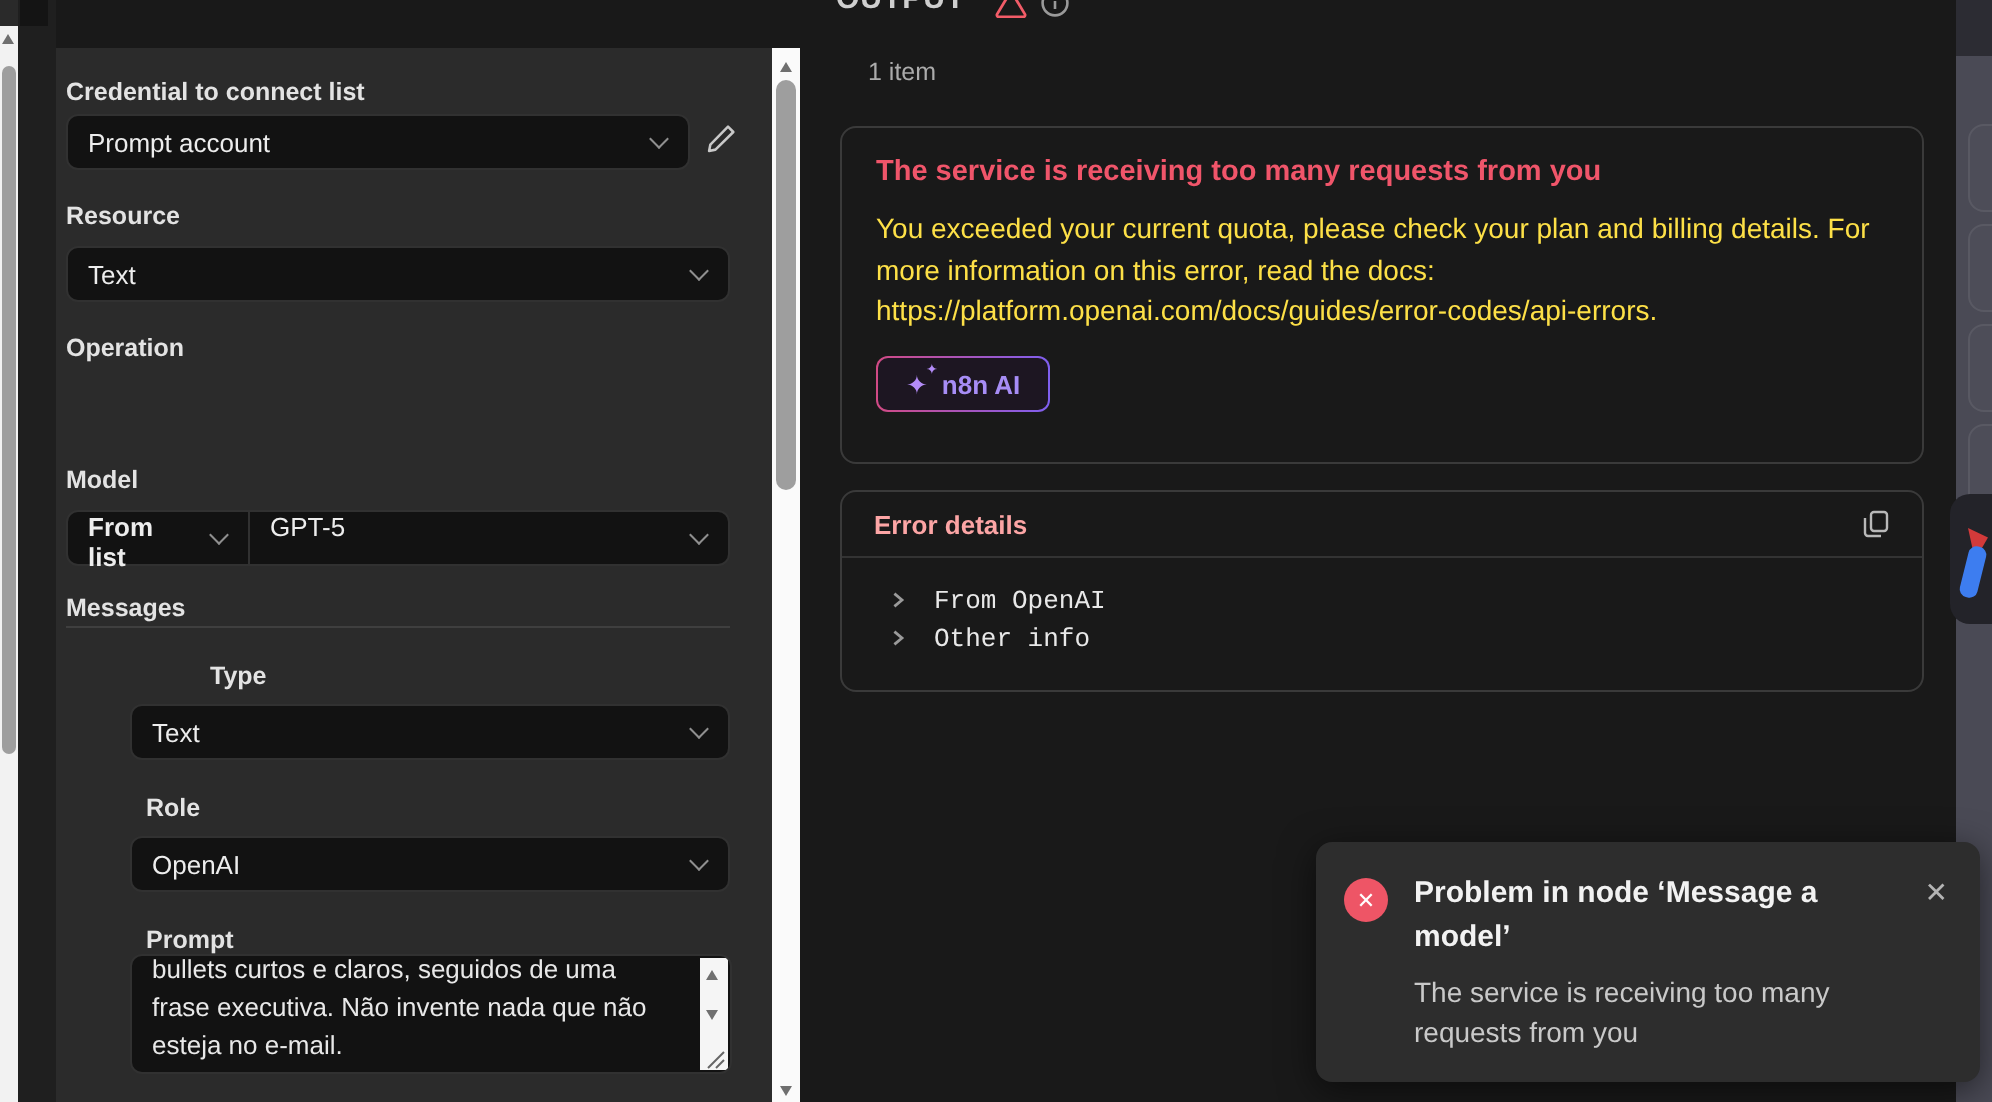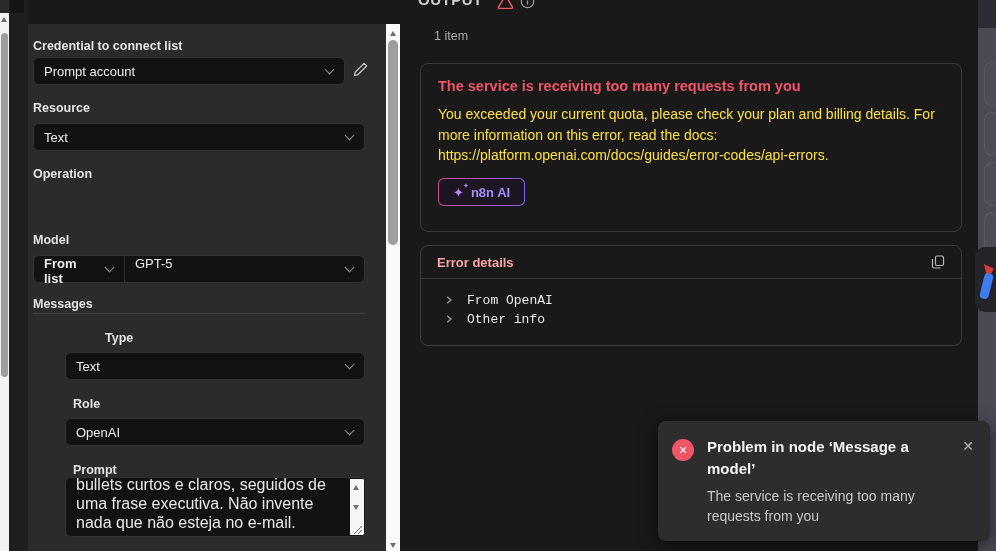--- a/index.html
+++ b/index.html
@@ -29,21 +29,21 @@
   .params { position:absolute; left:28px; top:24px; width:358px; height:527px; background:#2b2b2b; }
   .flabel { position:absolute; font-size:12.5px; font-weight:600; color:#e3e3e3; }
   .select { position:absolute; height:28px; background:#121212; border:1px solid #313131; border-radius:6px; display:flex; align-items:center; padding:0 26px 0 10px; font-size:13px; color:#ededed; }
   .chev { position:absolute; right:11px; top:50%; width:7px; height:7px; margin-top:-5px; border-right:1.6px solid #8f8f8f; border-bottom:1.6px solid #8f8f8f; transform:rotate(45deg); }
   .combo { position:absolute; height:28px; background:#121212; border:1px solid #313131; border-radius:6px; display:flex; }
   .combo .seg { position:relative; display:flex; padding:0 26px 0 10px; font-size:13px; color:#ededed; }
   .combo .seg1 { width:91px; font-weight:600; }
   .combo .seg2 { flex:1; }
   .section-line { position:absolute; height:1px; background:#3f3f3f; }
   .prompt-box { position:absolute; left:65px; top:453px; width:301px; height:60px; background:#121212; border:1px solid #313131; border-radius:6px; overflow:hidden; }
-  .prompt-text { margin:-7px 0 0 0; padding:4px 34px 0 10px; font-size:16px; line-height:19px; color:#e8e8e8; }
+  .prompt-text { margin:-7px 0 0 0; padding:4px 34px 0 10px; font-size:13px; line-height:19px; color:#e8e8e8; }
   .ta-sb { position:absolute; right:1px; top:1px; width:14px; height:45px; background:#f5f5f5; }
   .ta-sb .tri-up { position:absolute; left:3px; top:6px; }
   .ta-sb .tri-down { position:absolute; left:3px; top:26px; }
   .ta-resize { position:absolute; right:1px; bottom:1px; width:14px; height:13px; background:#f5f5f5; }
   .pencil { position:absolute; }
 
   
   .p-sb { position:absolute; left:386px; top:24px; width:14px; height:527px; background:#fafafa; }
   .p-sb .tri-up { position:absolute; left:3.5px; top:7px; }
   .p-sb .thumb { position:absolute; left:2px; top:16px; width:10px; height:205px; background:#9e9e9e; border-radius:5px; }

